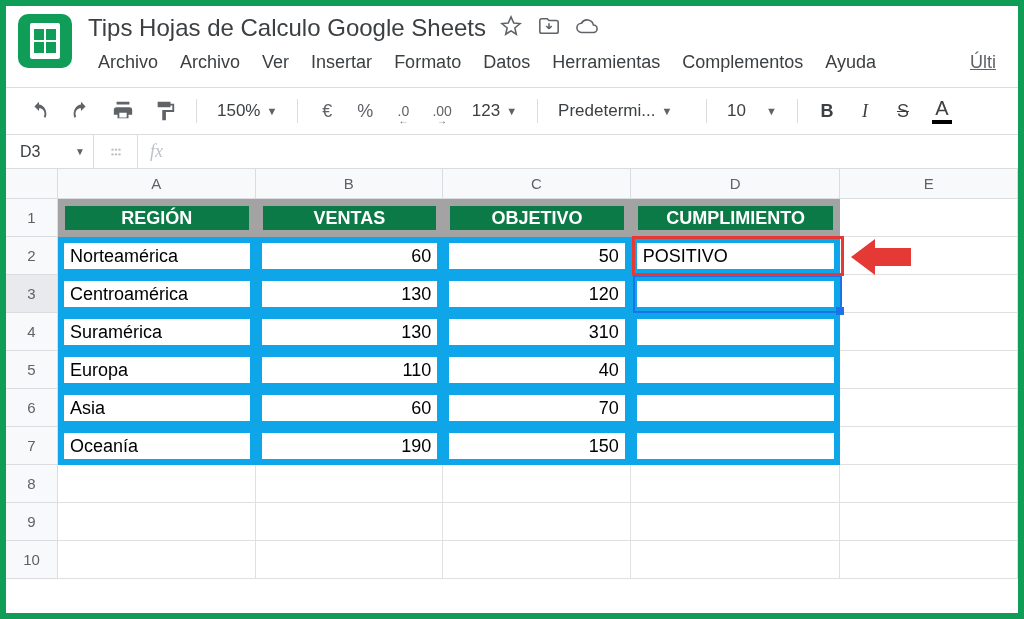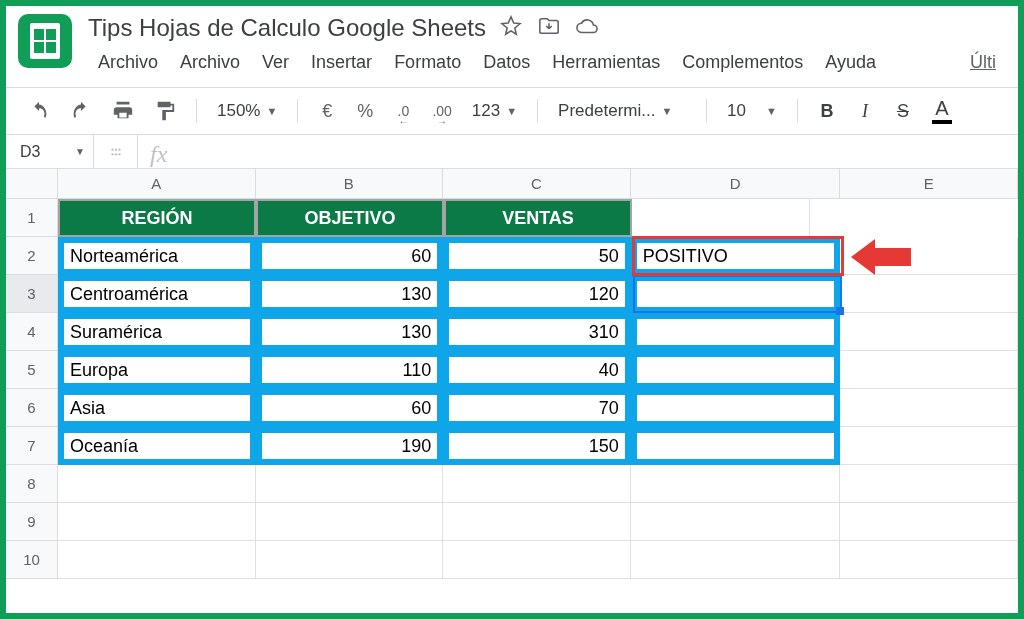--- a/index.html
+++ b/index.html
@@ -121,21 +121,21 @@
   .strike { text-decoration: line-through; color: #3c4043; }
   .text-color {
     display: flex; flex-direction: column; align-items: center;
     color: #3c4043; font-weight: 400; font-size: 20px;
     line-height: 1;
   }
   .text-color .underline-bar { width: 20px; height: 4px; background: #000; margin-top: 2px; }
   
   .fx-row {
     display: flex;
-    align-items: flex-end;
+    align-items: center;
     border-bottom: 1px solid #dadce0;
     height: 34px;
   }
   .name-box {
     width: 88px;
     padding: 0 8px 0 14px;
     font-size: 16px;
     color: #3c4043;
     display: flex;
     align-items: center;
@@ -151,21 +151,21 @@
     justify-content: center;
     border-right: 1px solid #dadce0;
     height: 100%;
     color: #bdc1c6;
     cursor: ns-resize;
   }
   .fx-label {
     padding: 0 12px;
     font-style: italic;
     font-family: serif;
-    font-size: 24px;
+    font-size: 18px;
     color: #bdc1c6;
   }
   .fx-input {
     flex: 1;
     border: none;
     outline: none;
     font-size: 16px;
     padding: 0 8px;
     height: 100%;
   }
@@ -225,21 +225,21 @@
   .cB { width: 188px; }
   .cC { width: 188px; }
   .cD { width: 210px; }
   .cE { width: 178px; }
   
   .data-header {
     background: #0b7a47;
     color: #fff;
     font-weight: bold;
     justify-content: center;
-    border: 2px solid #a3a3a3;
+    border: 7px solid #a3a3a3;
   }
   .data-cell {
     border: 6px solid #0ea5e9;
     color: #000;
   }
   .num { justify-content: flex-end; }
   
   .selected-cell {
     position: absolute;
     border: 2px solid #1a73e8;
@@ -426,22 +426,23 @@
       <div class="col-head cA">A</div>
       <div class="col-head cB">B</div>
       <div class="col-head cC">C</div>
       <div class="col-head cD">D</div>
       <div class="col-head cE">E</div>
     </div>
 
     <div class="row">
       <div class="row-head">1</div>
       <div class="cell cA data-header">REGIÓN</div>
+      <div class="cell cB data-header">VENTAS</div>
       <div class="cell cC data-header">OBJETIVO</div>
-      <div class="cell cB data-header">VENTAS</div>
+      <div class="cell cD data-header">CUMPLIMIENTO</div>
       <div class="cell cE"></div>
     </div>
 
     <div class="row">
       <div class="row-head">2</div>
       <div class="cell cA data-cell">Norteamérica</div>
       <div class="cell cB data-cell num">60</div>
       <div class="cell cC data-cell num">50</div>
       <div class="cell cD data-cell">POSITIVO</div>
       <div class="cell cE"></div>

